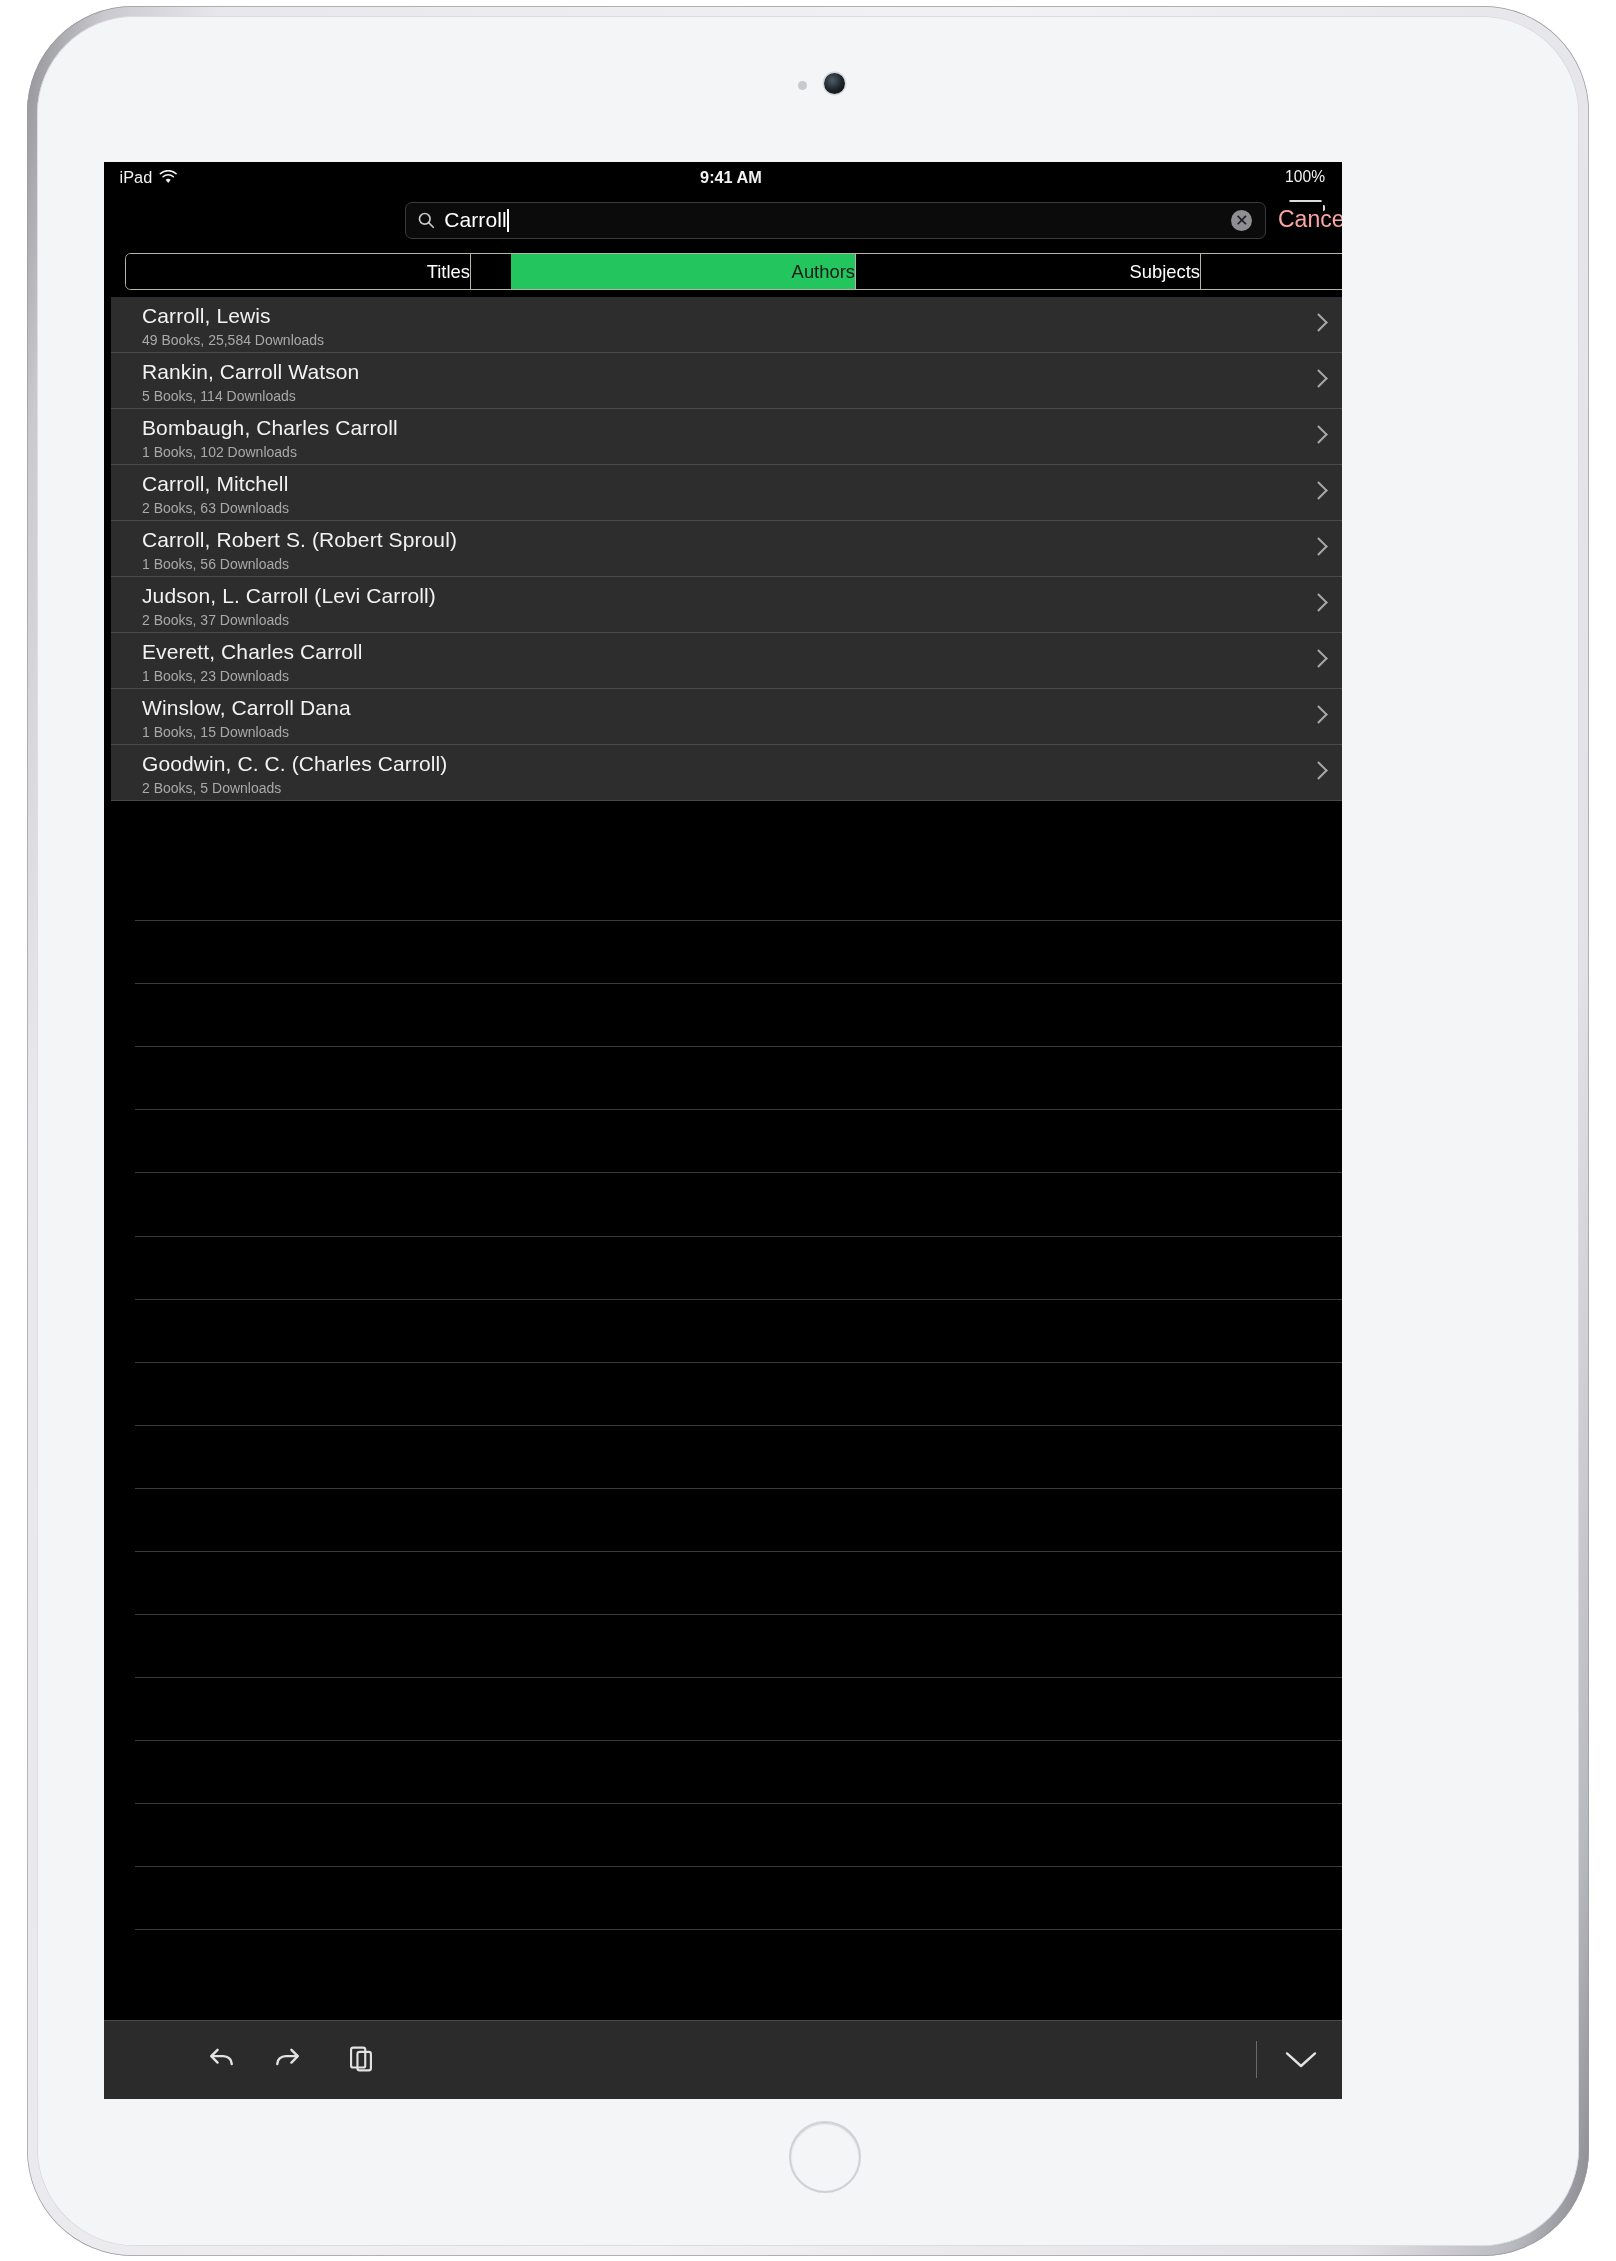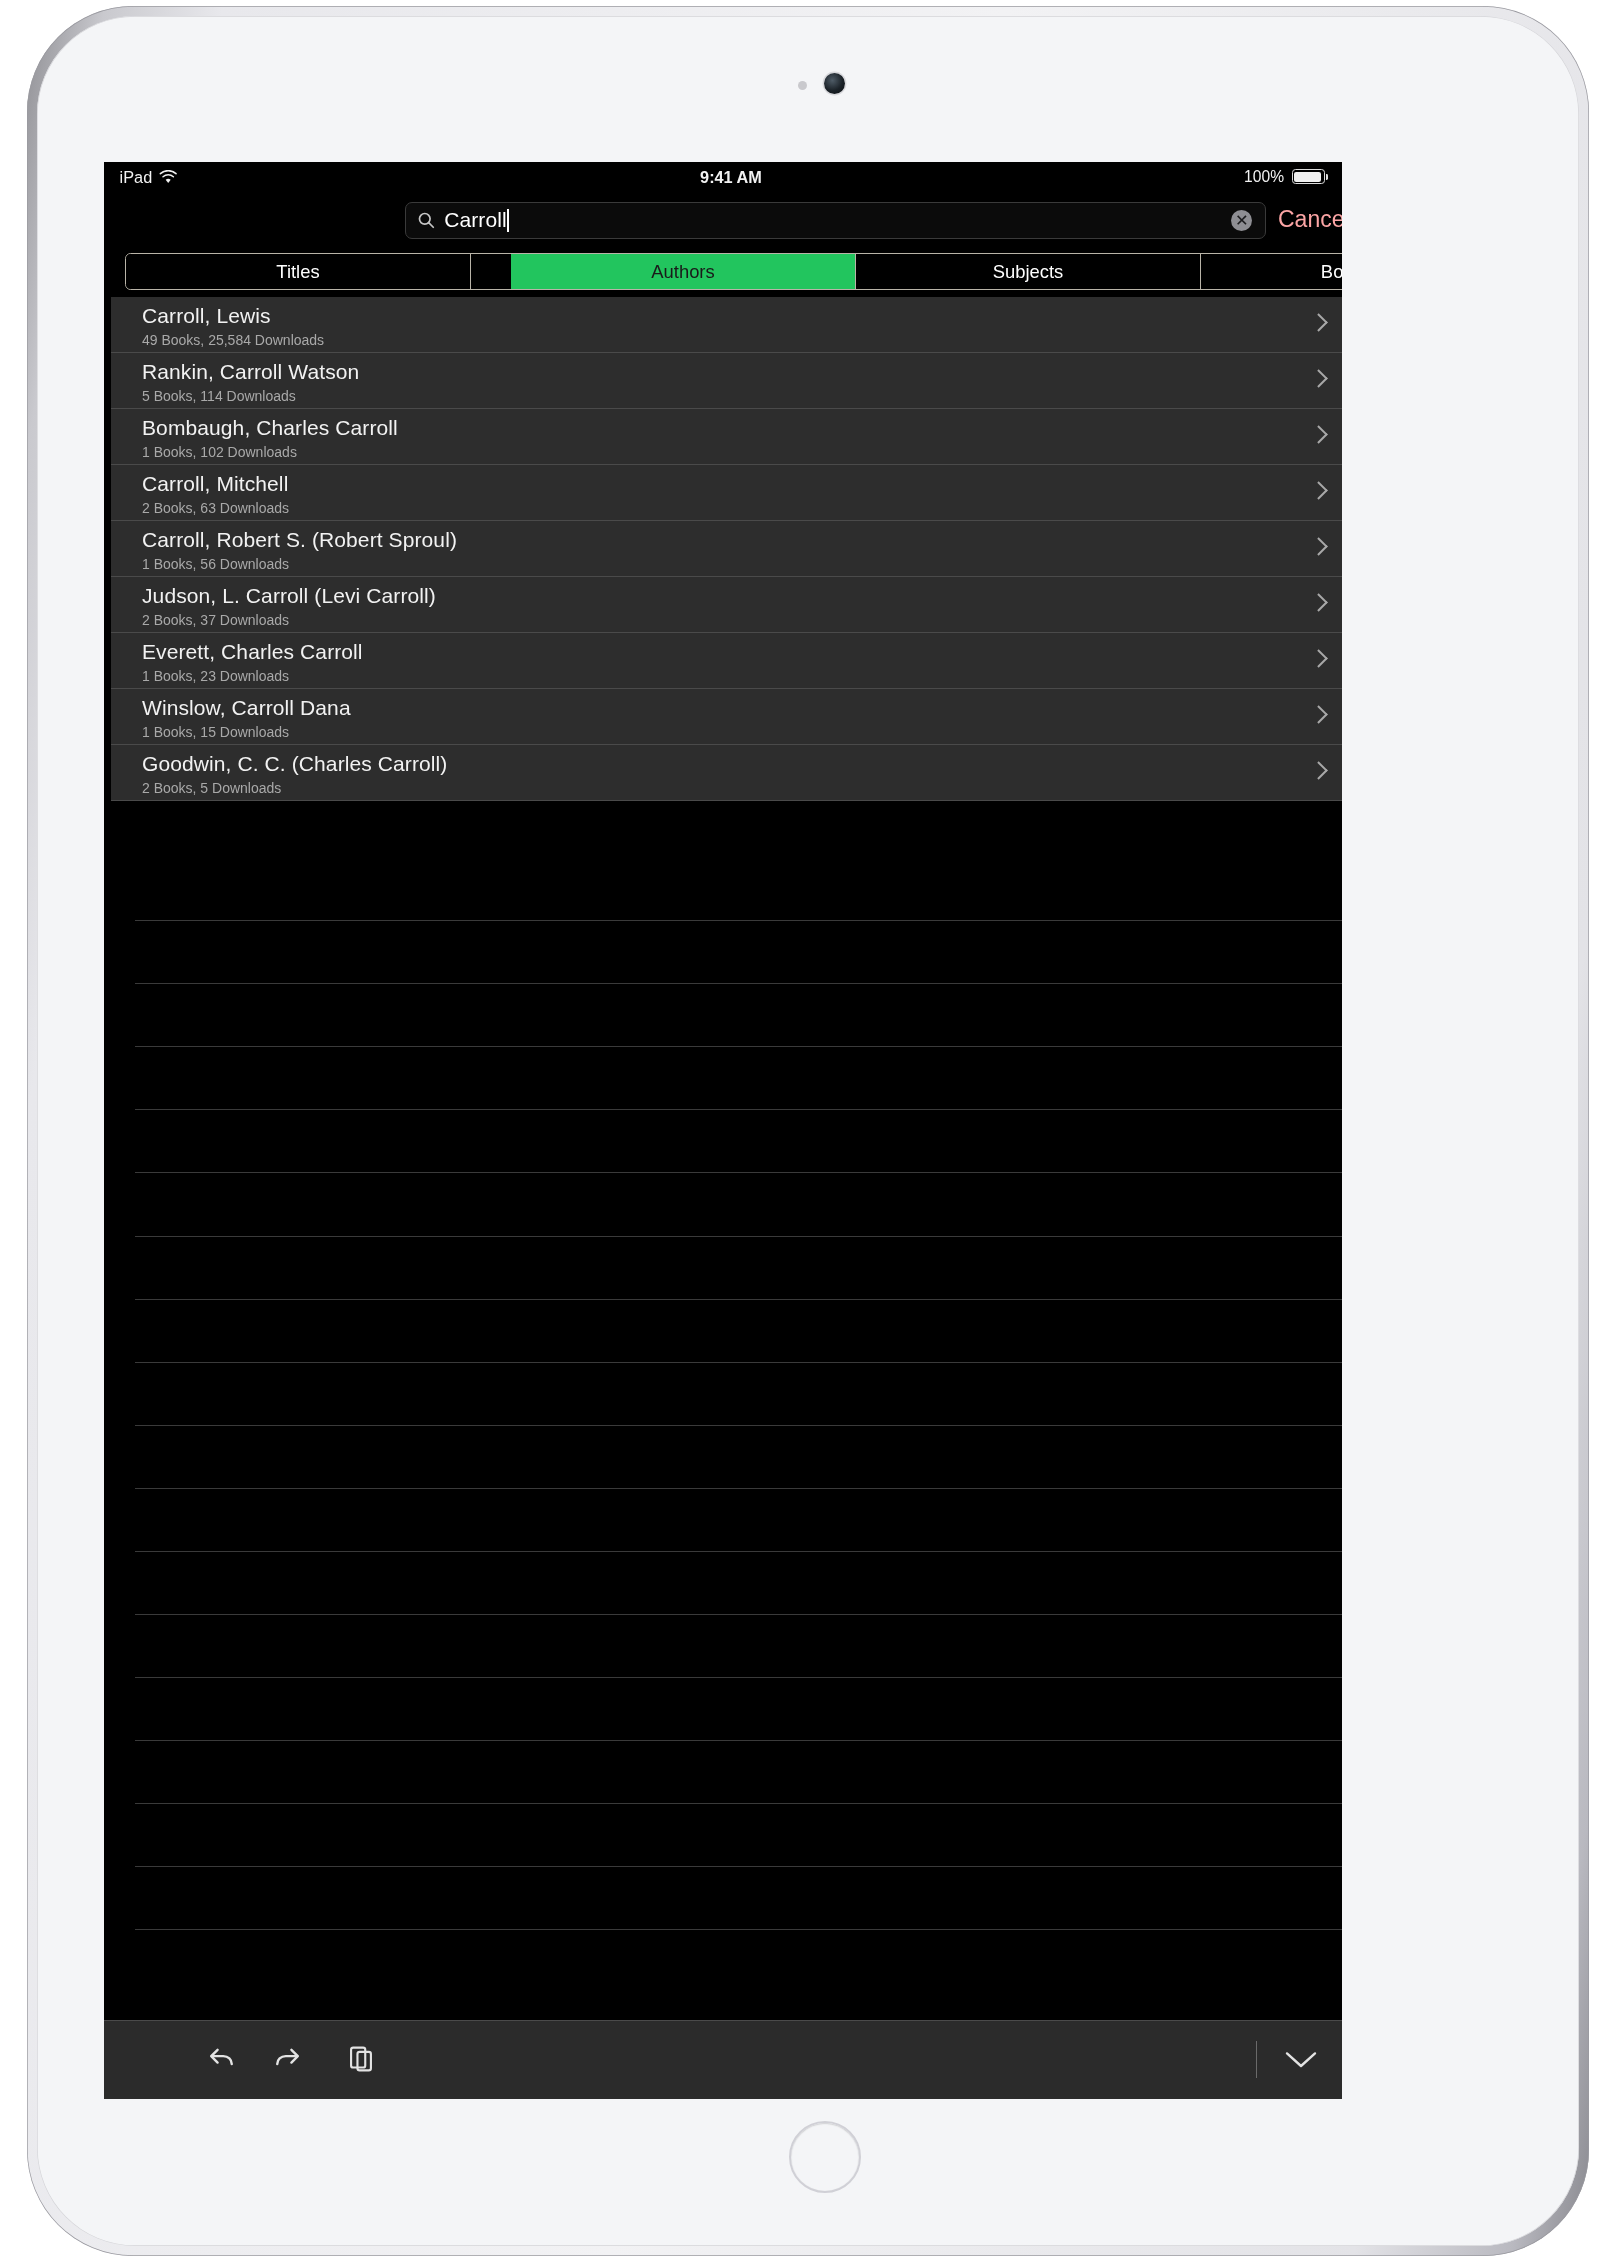--- a/index.html
+++ b/index.html
@@ -106,20 +106,21 @@
     padding-left: 16px;
   }
   .status-right {
     position: absolute;
     right: 17px; top: 0;
     display: flex;
     align-items: center;
     gap: 8px;
     height: 30px;
     font-size: 15.6px;
+    flex-direction: column;
   }
   .wifi-icon { display:block; }
   .battery {
     position: relative;
     width: 33px;
     height: 15px;
     border: 1.4px solid #dcdcdc;
     border-radius: 3.5px;
     box-sizing: border-box;
   }
@@ -217,21 +218,21 @@
     height: 37px;
     display: flex;
     border: 0.7px solid #b9b4a8;
     border-radius: 5.7px;
     overflow: hidden;
     box-sizing: border-box;
     background: #000;
   }
   .seg {
     flex: 1 1 0;
-    text-align: center;
+    text-align: right;
     color: #ffffff;
     font-size: 18.4px;
     line-height: 35px;
     border-right: 0.7px solid #b9b4a8;
     background: #000000;
     box-sizing: border-box;
   }
   .seg:last-child { border-right: none; }
   .seg.active {
     background: #22c55e;

